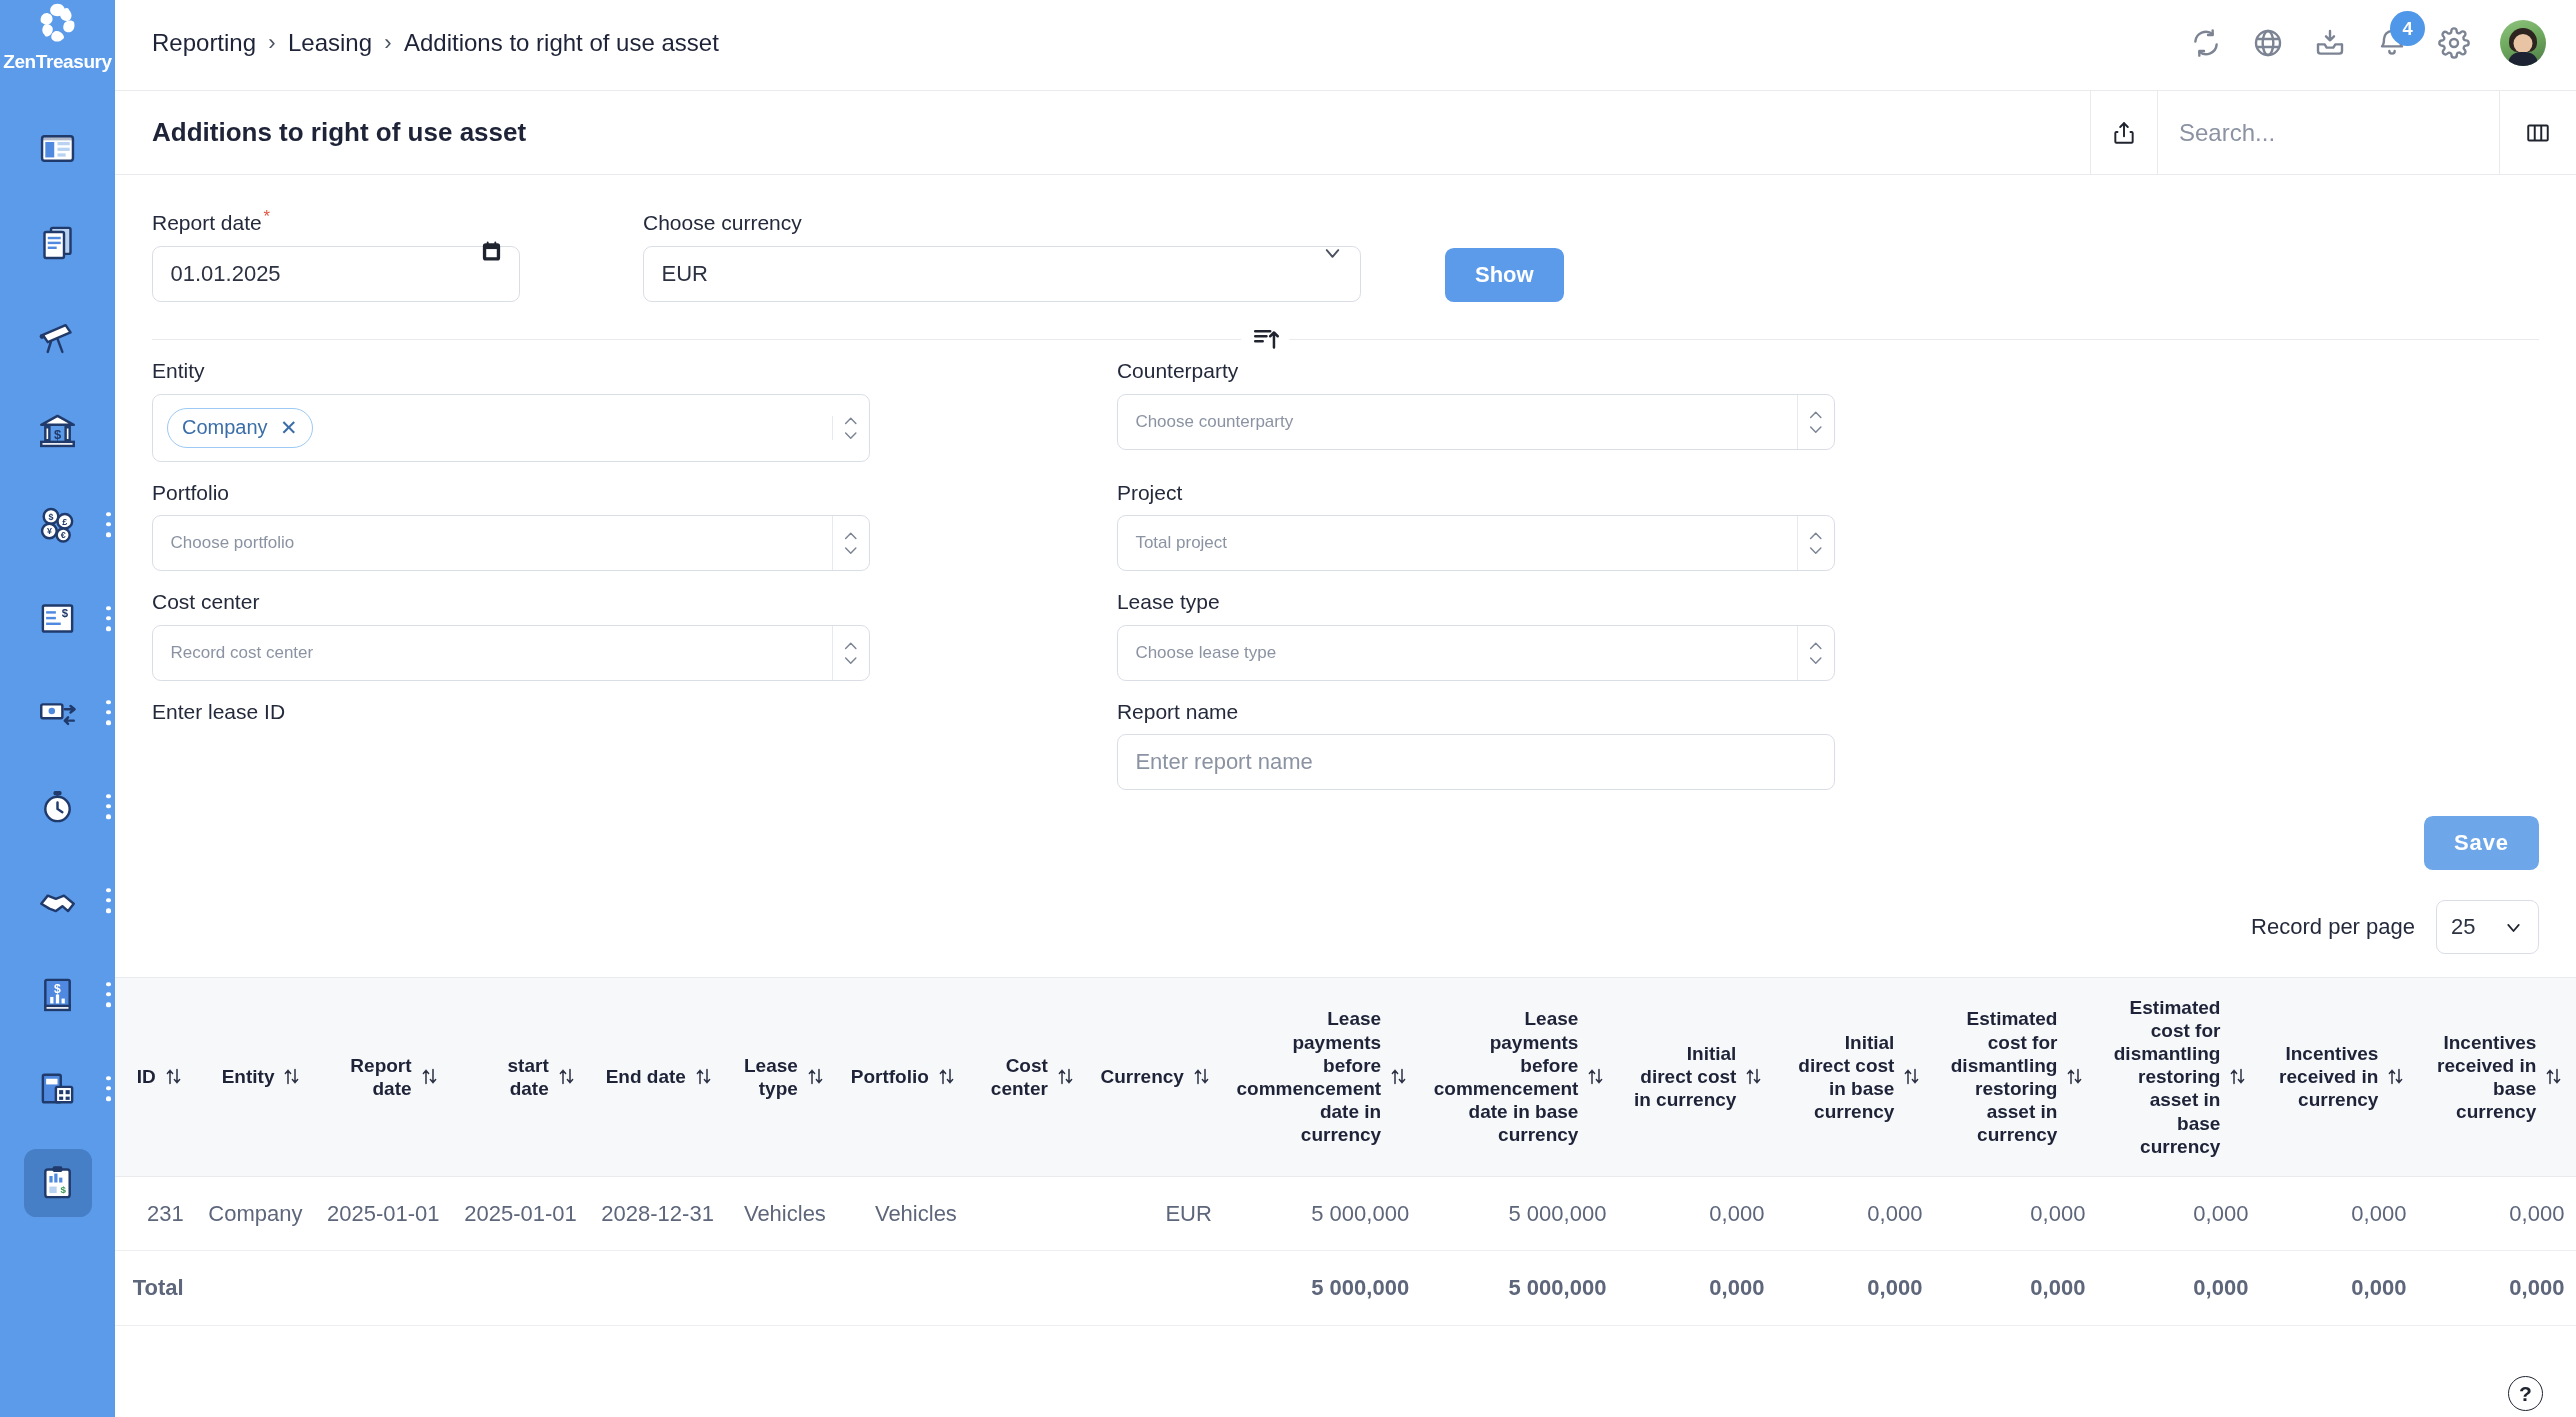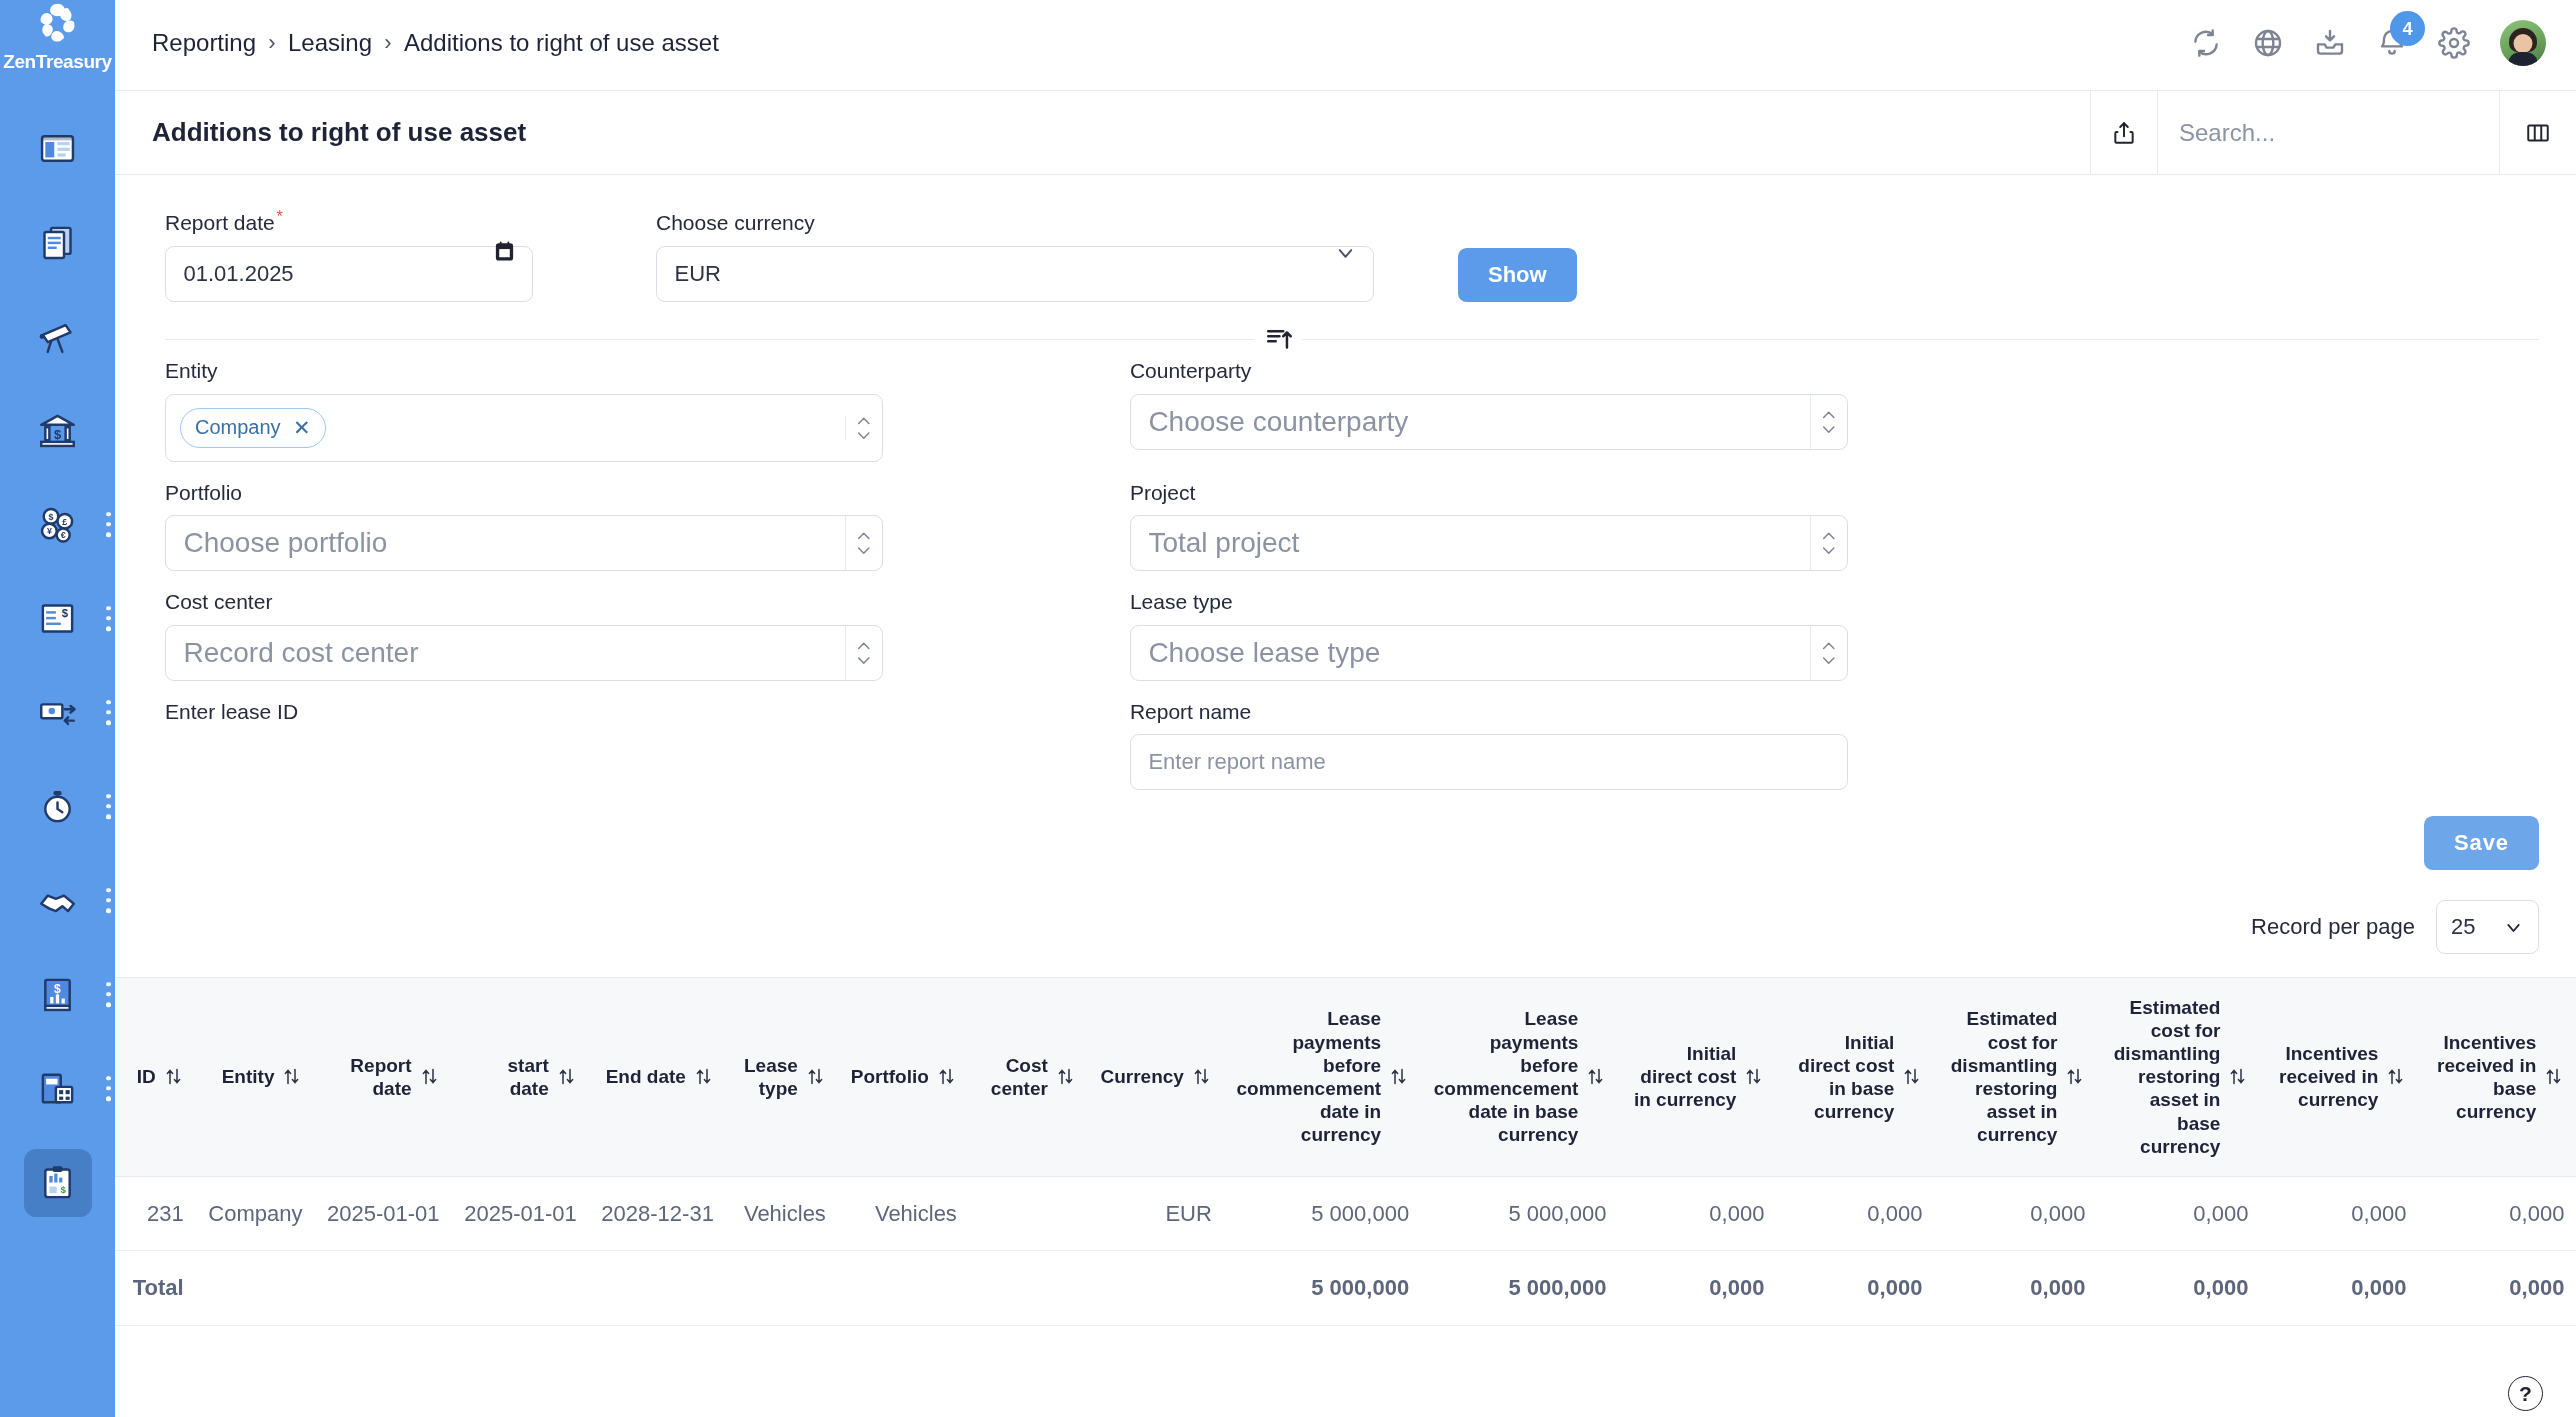--- a/index.html
+++ b/index.html
@@ -94,21 +94,21 @@
     font-family:"Liberation Sans", sans-serif; background:transparent;
   }
   .search-input::placeholder { color:#8b93a3; }
   .cols-cell {
     width:77px; display:flex; align-items:center; justify-content:center;
     border-left:0.9px solid #e8eaee;
   }
 
   
   .content { flex:1; overflow:hidden; display:flex; flex-direction:column; }
-  .form-wrap { padding:32px 37px 0 50px; }
+  .form-wrap { padding:32px 37px 0 37px; }
   .row1 { display:flex; align-items:flex-end; gap:0; }
   .f-label { font-size:21px; color:#242a3b; margin-bottom:10.5px; display:block; }
   .req { color:#e0543c; font-size:16.6px; vertical-align:super; margin-left:1.8px; }
   .field { position:relative; }
   .inp {
     height:56px; border:0.9px solid #d9dde5; border-radius:8.8px; background:#fff;
     display:flex; align-items:center; padding:0 17.5px; font-size:22px; color:#2c3242;
   }
   .w-date { width:368px; }
   .w-cur  { width:718px; margin-left:123px; }
@@ -126,21 +126,21 @@
   }
   .divider-ic {
     position:absolute; left:1113px; top:50%; transform:translate(-50%,-50%);
     background:#fff; padding:0 8.8px;
   }
 
   .grid2 { display:grid; grid-template-columns:718px 0.9px 718px; column-gap:123px; row-gap:19px; }
   .fg { margin-bottom:0; }
   .select {
     height:56px; border:0.9px solid #d9dde5; border-radius:8.8px; background:#fff;
-    display:flex; align-items:center; padding:0 0 0 17.5px; font-size:28px; color:#8b93a3;
+    display:flex; align-items:center; padding:0 0 0 17.5px; font-size:17px; color:#8b93a3;
     position:relative; justify-content:space-between;
   }
   .select.w-left { width:718px; }
   .stepper {
     width:37px; height:100%; border-left:0.9px solid #e6e9ef;
     display:flex; flex-direction:column; align-items:center; justify-content:center; gap:3.5px;
     color:#7c8494;
   }
   .chip-box {
     min-height:68px; border:0.9px solid #d9dde5; border-radius:8.8px; background:#fff;

